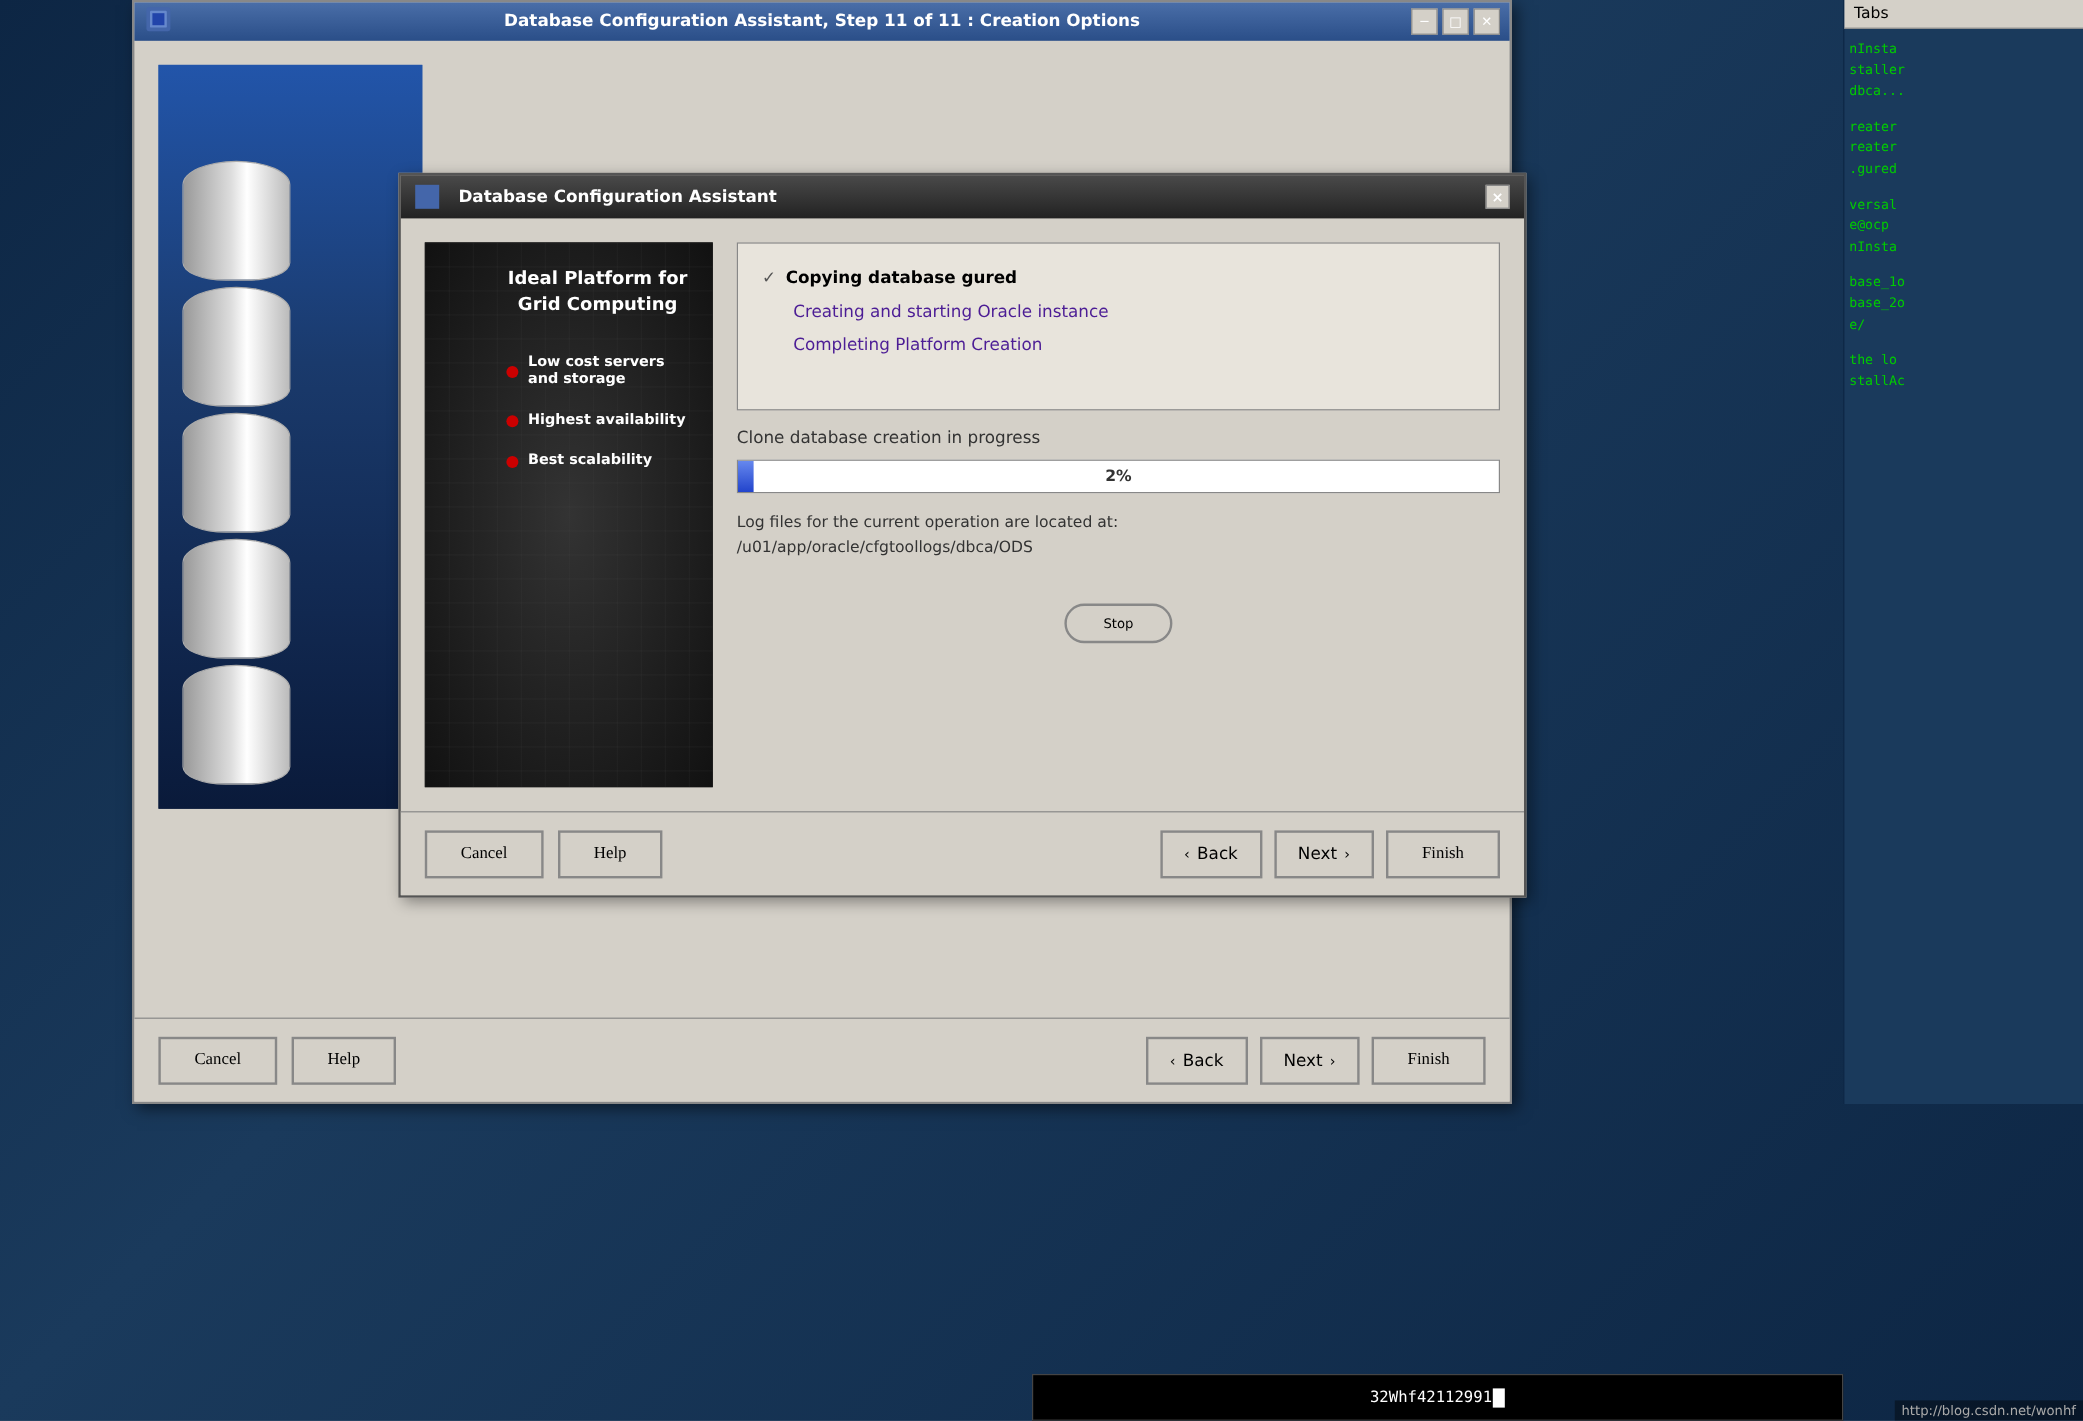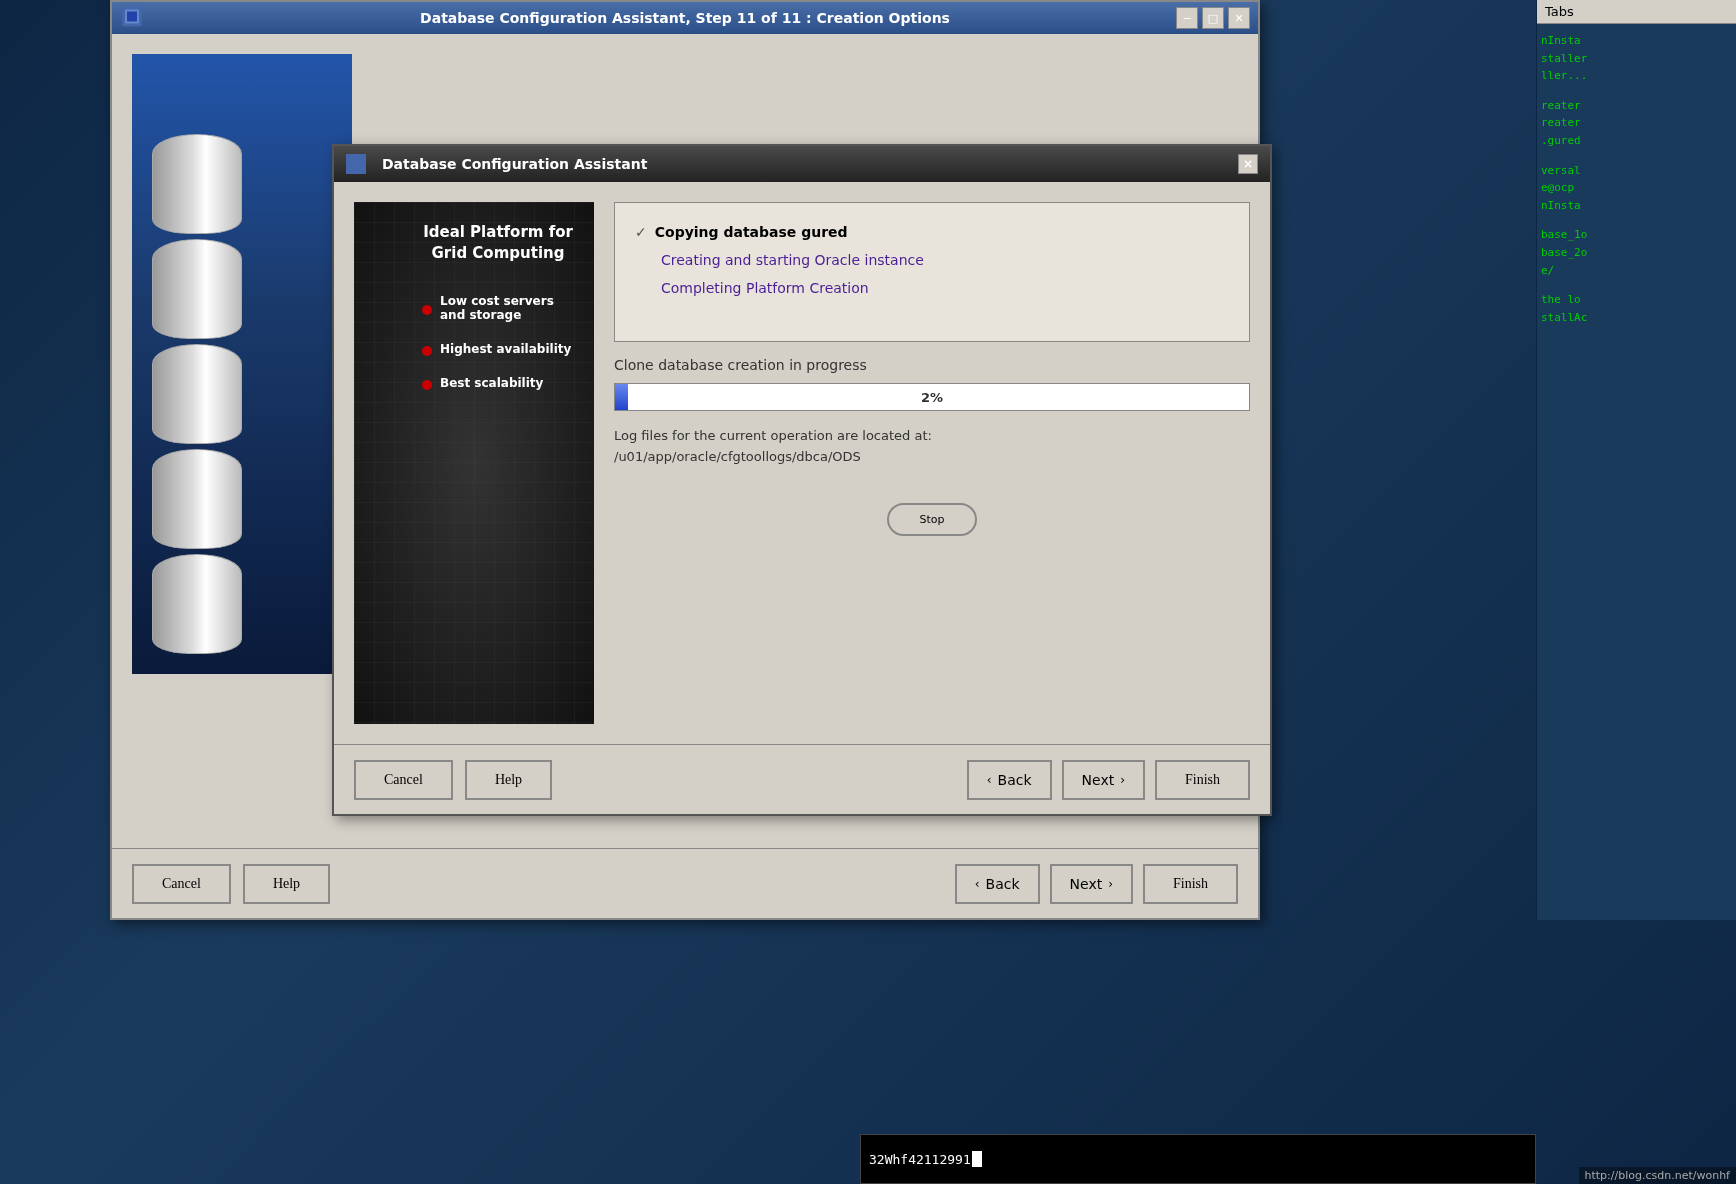--- a/index.html
+++ b/index.html
@@ -114,21 +114,21 @@
       background: linear-gradient(180deg, #2255aa 0%, #1a3a6c 50%, #0a1a3a 100%);
       overflow: hidden;
     }
 
     
     .inner-dialog {
       position: absolute;
       left: 220px;
       top: 110px;
       width: 940px;
-      height: 672px;
+      height: 604px;
       background: #d4d0c8;
       border: 2px solid #555;
       box-shadow: 4px 4px 12px rgba(0,0,0,0.4);
     }
 
     .inner-titlebar {
       background: linear-gradient(to bottom, #4a4a4a, #222);
       height: 36px;
       display: flex;
       align-items: center;
@@ -385,29 +385,30 @@
       padding: 0 20px;
       justify-content: space-between;
     }
 
     
     .terminal-input {
       position: absolute;
       bottom: 0;
       left: 860px;
       right: 200px;
-      height: 50px;
+      height: 39px;
       background: #000;
       border: 1px solid #444;
       display: flex;
       align-items: center;
       padding: 0 8px;
       color: white;
       font-family: monospace;
       font-size: 13px;
+      justify-content: center;
     }
 
     
     .watermark {
       position: absolute;
       bottom: 0;
       right: 0;
       color: #aaaaaa;
       font-size: 11px;
       background: rgba(0,0,0,0.4);
@@ -577,21 +578,21 @@
     </div>
   </div>
 
 </div>
 
 <div class="right-panel" style="right:0; top:0; position:absolute; width:200px; height:920px; background:#1a3a5c;">
   <div class="right-panel-tabs">Tabs</div>
   <div class="right-panel-text">
     <div style="color:#00cc00;">nInsta</div>
     <div style="color:#00cc00;">staller</div>
-    <div style="color:#00cc00;">ller...</div>
+    <div style="color:#00cc00;">dbca...</div>
     <div style="height:12px;"></div>
     <div style="color:#00cc00;">reater</div>
     <div style="color:#00cc00;">reater</div>
     <div style="color:#00cc00;">.gured</div>
     <div style="height:12px;"></div>
     <div style="color:#00cc00;">versal</div>
     <div style="color:#00cc00;">e@ocp</div>
     <div style="color:#00cc00;">nInsta</div>
     <div style="height:12px;"></div>
     <div style="color:#00cc00;">base_1o</div>

